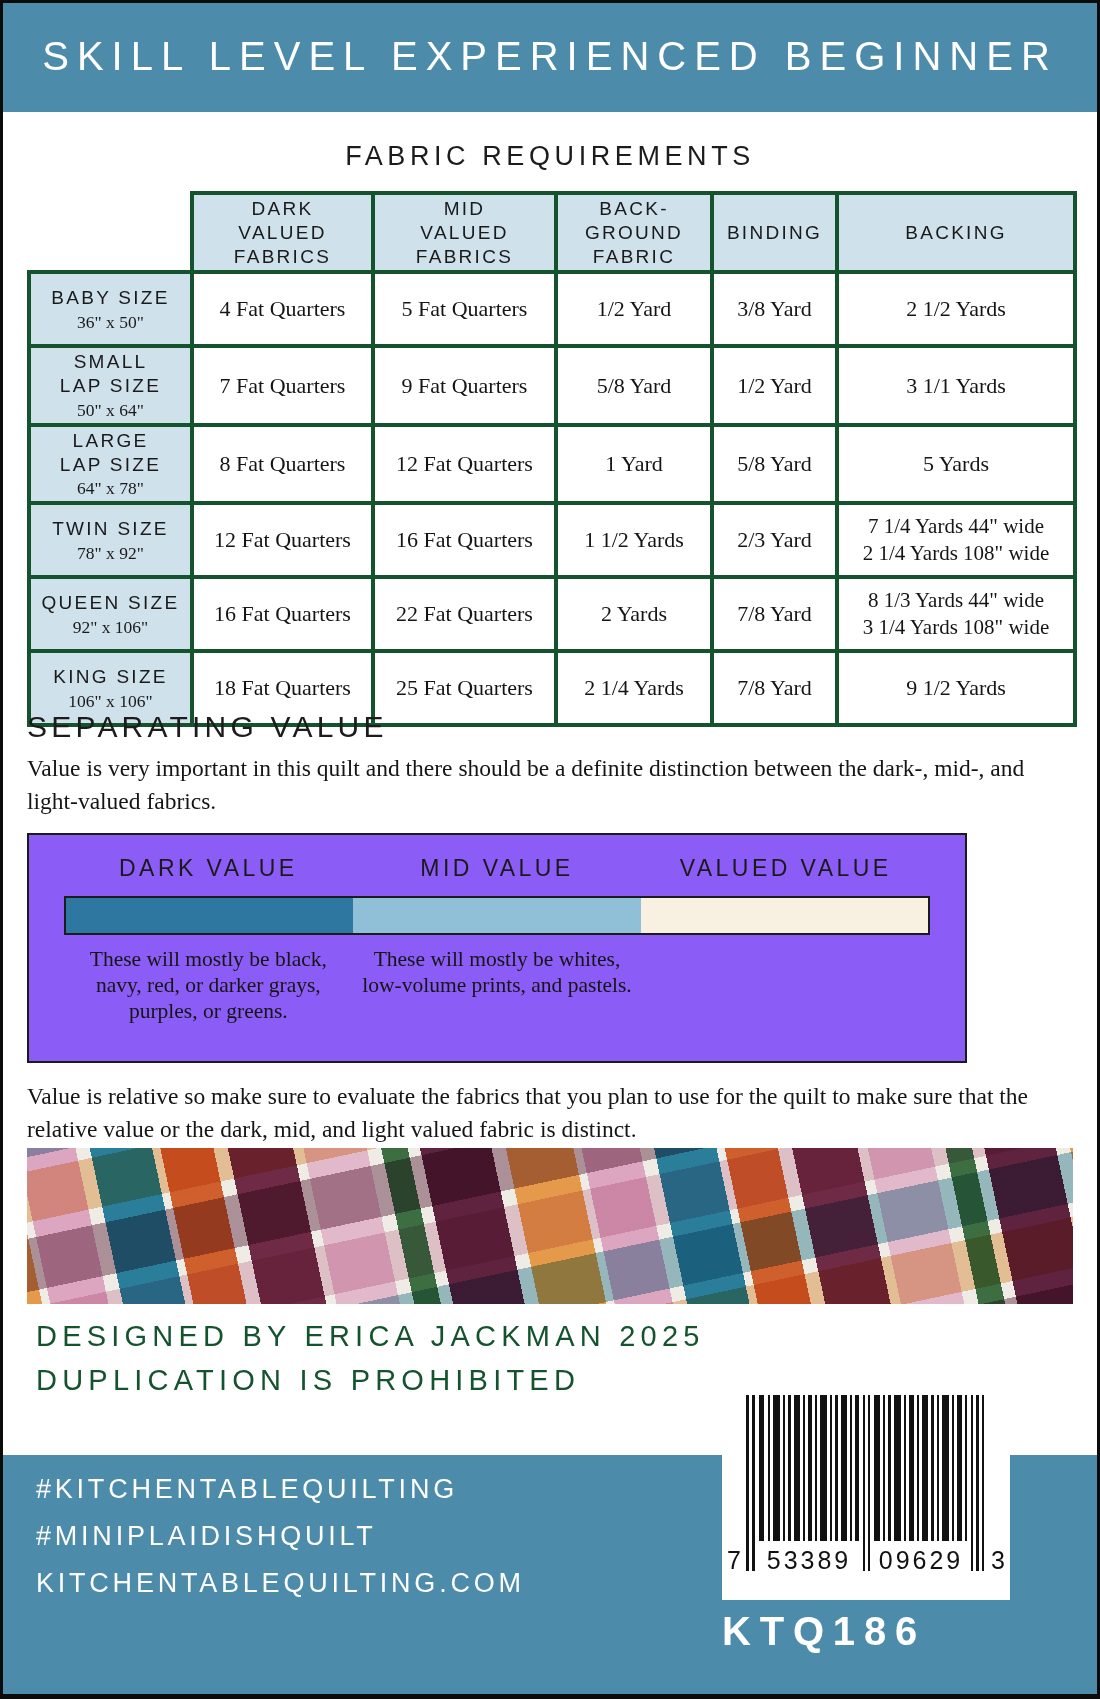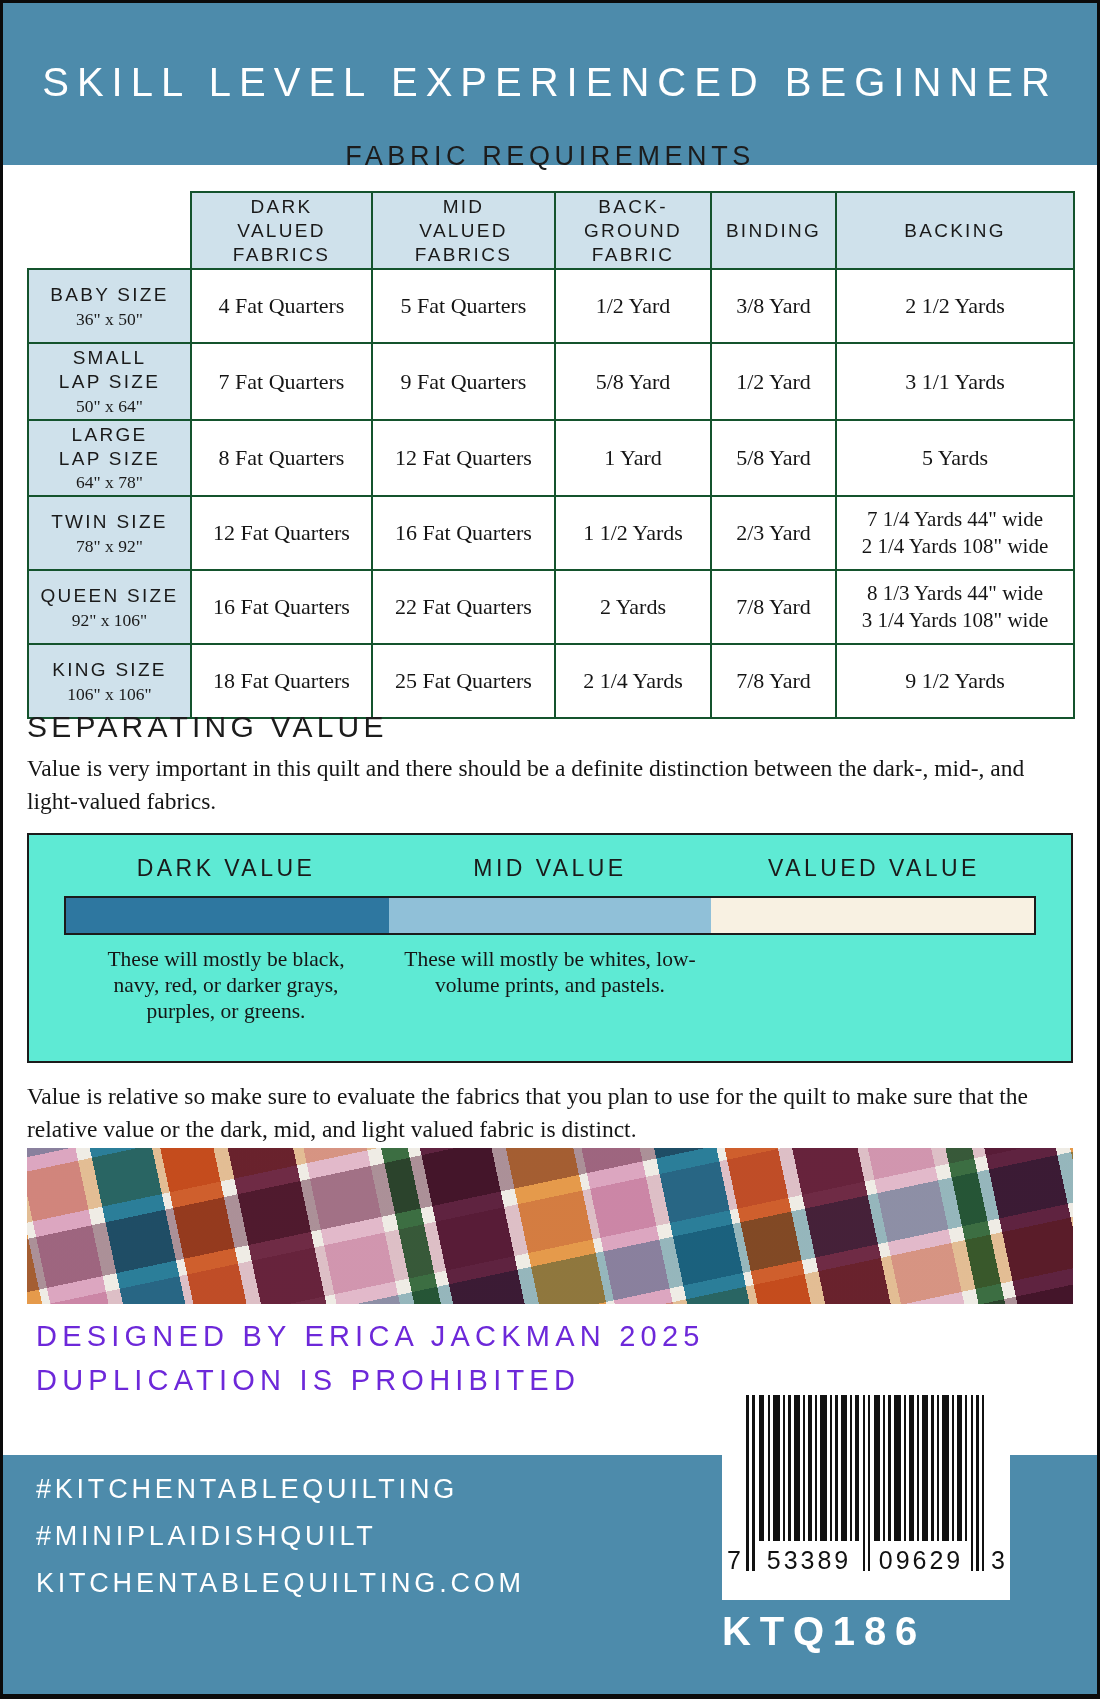--- a/index.html
+++ b/index.html
@@ -7,36 +7,36 @@
   .page {
     position:relative; width:1100px; height:1699px; background:#ffffff;
     font-family:"Liberation Sans", sans-serif; overflow:hidden;
   }
   .frame {
     position:absolute; inset:0; border:3px solid #0b0b0b; border-bottom-width:5px;
     pointer-events:none; z-index:50;
   }
   
   .banner {
-    position:absolute; top:0; left:0; width:1100px; height:165px;
+    position:absolute; top:0; left:0; width:1100px; height:112px;
     display:flex; align-items:center; justify-content:center;
   }
   .banner-text {
     color:#ffffff; font-size:40px; font-weight:400; letter-spacing:.20em; white-space:nowrap;
   }
   
   .fr-title {
     position:absolute; top:141px; left:0; width:1100px; text-align:center;
     font-size:27px; letter-spacing:.17em; color:#1c1c1c;
   }
   table.ftable {
     position:absolute; top:191px; left:27px; width:1046px;
     border-collapse:collapse; table-layout:fixed;
   }
-  .ftable td, .ftable th { border:2px solid #14532d; padding:2px 4px; text-align:center; vertical-align:middle; }
+  .ftable td, .ftable th { border:4px solid #14532d; padding:2px 4px; text-align:center; vertical-align:middle; }
   .ftable th.blank { border:none; background:#fff; }
   .col-rowhead { width:163px; } .col-dark { width:181px; } .col-mid { width:183px; }
   .col-bg { width:156px; } .col-bind { width:125px; } .col-back { width:238px; }
   .ftable thead th { height:73px; font-weight:400; font-size:19px; letter-spacing:.12em; color:#1a1a1a; white-space:pre-line; line-height:1.25; }
   .ftable tbody tr { height:74px; }
   .rowhead .size-name { font-size:19px; letter-spacing:.12em; color:#1a1a1a; white-space:pre-line; line-height:1.25; }
   .rowhead .size-dims { font-family:"Liberation Serif", serif; font-size:17.5px; color:#1a1a1a; margin-top:2px; }
   .ftable tbody td.val { font-family:"Liberation Serif", serif; font-size:22px; color:#151515; }
   .ftable tbody td.val.two-line { font-size:21px; white-space:pre-line; line-height:1.3; }
   
@@ -44,22 +44,22 @@
     position:absolute; top:710px; left:27px; font-size:30px; letter-spacing:.14em; color:#1c1c1c;
   }
   .para {
     position:absolute; left:27px; width:1050px;
     font-family:"Liberation Serif", serif; font-size:23.5px; color:#151515; line-height:1.42;
   }
   .para1 { top:752px; }
   .para2 { top:1080px; }
   
   .value-box {
-    position:absolute; top:833px; left:27px; width:1046px; height:230px;
-    border:2px solid #1b1b1b; background:#5eead4;
+    position:absolute; top:833px; left:27px; width:940px; height:230px;
+    border:2px solid #1b1b1b; background:#8b5cf6;
   }
   .vg-grid { display:grid; grid-template-columns:1fr 1fr 1fr; margin:0 35px; }
   .vg-labels { margin-top:20px; }
   .vg-label { text-align:center; font-size:23px; letter-spacing:.15em; color:#1a1a1a; }
   .vg-bar {
     display:flex; margin:14px 35px 0 35px; height:39px; border:2px solid #1b1b1b;
   }
   .vg-swatch { flex:1 1 0; height:100%; }
   .vg-descs { margin-top:12px; }
   .vg-desc {
@@ -88,21 +88,21 @@
         #dca6c0 158px 215px, #efece5 215px 229px,
         #2b7e99 229px 290px, #efece5 290px 298px,
         #cf5f2d 298px 350px, #efece5 350px 364px,
         #6f2b45 364px 428px, #efece5 428px 438px,
         #e2b9ca 438px 500px, #efece5 500px 514px,
         #3c6e42 514px 540px, #efece5 540px 552px);
     background-blend-mode:multiply, normal;
   }
   
   .credits { position:absolute; top:1314px; left:36px; }
-  .credit-line { font-size:29px; letter-spacing:.18em; color:#6d28d9; line-height:1.52; white-space:nowrap; }
+  .credit-line { font-size:29px; letter-spacing:.18em; color:#14532d; line-height:1.52; white-space:nowrap; }
   
   .footer { position:absolute; top:1455px; left:0; width:1100px; height:244px; }
   .footer-lines { position:absolute; top:21px; left:36px; }
   .footer-line { color:#ffffff; font-size:27px; letter-spacing:.14em; line-height:1.0; margin-bottom:20px; white-space:nowrap; }
   
   .barcode-box {
     position:absolute; top:1383px; left:722px; width:288px; height:217px;
     background:#ffffff; z-index:10;
   }
   .barcode-sku {

